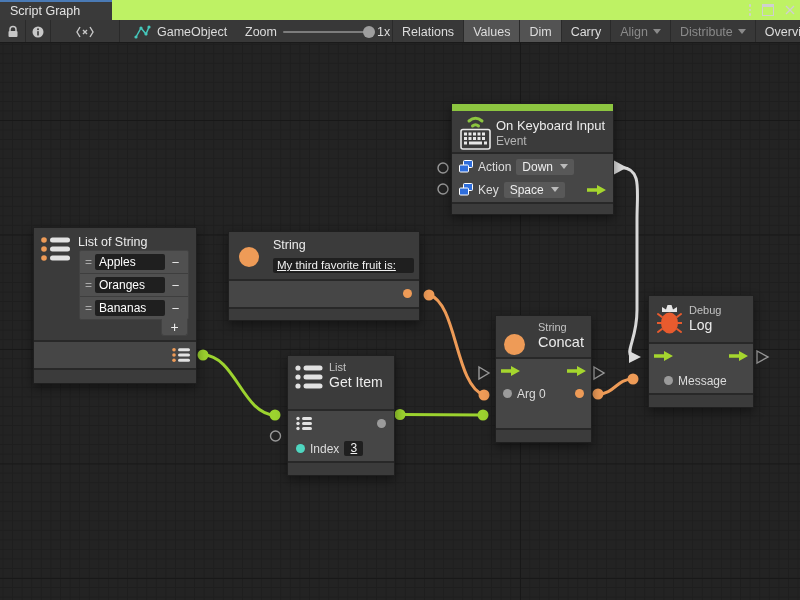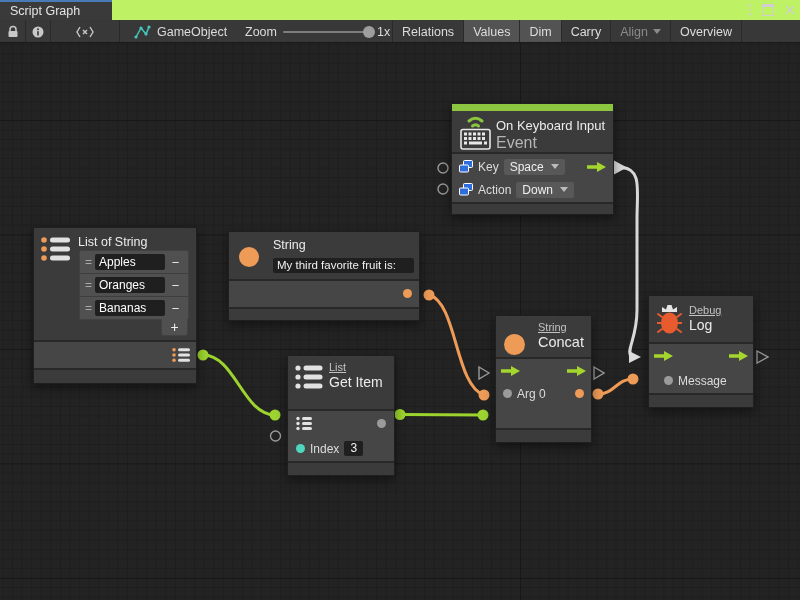--- a/index.html
+++ b/index.html
@@ -43,30 +43,30 @@
     background-position:60px 77px,60px 77px,60px 77px,60px 77px;}
   #wires{position:absolute;left:0;top:0;width:800px;height:557px;}
   
   .node{position:absolute;background:#282828;border:1px solid #1f1f1f;
         box-shadow:0 4px 10px rgba(0,0,0,.45);display:flex;flex-direction:column;}
   .hdr{background:#3b3b3b;position:relative;}
   .bdy{background:#464646;position:relative;}
   .strip{background:#3b3b3b;}
   .gap{height:2px;}
   .ntitle{position:absolute;font-size:13px;color:#ececec;white-space:nowrap;}
-  .ncat{position:absolute;font-size:11px;color:#c2c2c2;white-space:nowrap;text-decoration:underline;}
-  .nsub{position:absolute;font-size:16px;color:#b5b5b5;white-space:nowrap;}
+  .ncat{position:absolute;font-size:11px;color:#c2c2c2;white-space:nowrap;}
+  .nsub{position:absolute;font-size:12px;color:#b5b5b5;white-space:nowrap;}
   .prow{display:flex;align-items:center;gap:5px;padding:0 7px;height:23px;font-size:12px;color:#dcdcdc;}
   .spacer{flex:1;}
   .dd{display:inline-flex;align-items:center;gap:7px;background:#585858;border-radius:2px;
       padding:1px 6px;font-size:12px;color:#eee;}
   .dot{width:9px;height:9px;border-radius:50%;flex:0 0 auto;}
   .dot.gray{background:#9b9b9b;} .dot.teal{background:#4fd6c0;} .dot.orange{background:#ee9b57;}
   .field{background:#1f1f1f;border-radius:2px;color:#f0f0f0;font-size:11.5px;
-         line-height:15px;height:15px;padding:0 4px;white-space:nowrap;overflow:hidden;}
+         line-height:15px;height:15px;padding:0 4px;white-space:nowrap;overflow:hidden;text-decoration:underline;}
   .circle-icon{border-radius:50%;background:#ee9b57;position:absolute;}
   
   .listbox{position:absolute;left:45px;top:22px;width:110px;background:#505050;
            border:1px solid #424242;border-radius:2px;box-sizing:border-box;}
   .lrow{display:flex;align-items:center;height:22px;padding:0 2px;border-bottom:1px solid #3e3e3e;}
   .lrow:last-child{border-bottom:none;}
   .lhandle{width:13px;text-align:center;color:#aaa;font-size:12px;}
   .lfield{flex:1;background:#1f1f1f;border-radius:2px;color:#fff;font-size:12px;height:16px;
           line-height:16px;padding:0 4px;overflow:hidden;}
   .lminus{width:21px;text-align:center;color:#eee;font-size:13px;}
@@ -146,20 +146,24 @@
           <span>Values</span>
         </div>
       <div class="tbtn active">
           <span>Dim</span>
         </div>
       <div class="tbtn">
           <span>Carry</span>
         </div>
       <div class="tbtn disabled">
           <span>Align</span>
+          <span class="caret dim"></span>
+        </div>
+      <div class="tbtn disabled">
+          <span>Distribute</span>
           <span class="caret dim"></span>
         </div>
       <div class="tbtn">
           <span>Overview</span>
         </div>
 
     </div>
   </div>
 
   <div id="canvas">
@@ -218,40 +222,40 @@
         <span class="ntitle" style="left:44px;top:7px">On Keyboard Input</span>
         <span class="nsub" style="left:44px;top:23px">Event</span>
       </div>
       <div class="gap"></div>
       <div class="bdy" style="height:47px;padding-top:1px">
         <div class="prow">
           <svg width="14" height="13">
             <rect x="4.5" y="0.5" width="9" height="7" rx="1" fill="#2e6ddb" stroke="#fff"></rect>
             <rect x="0.5" y="5" width="9" height="7" rx="1" fill="#2e6ddb" stroke="#fff"></rect>
           </svg>
+          <span>Action</span>
+          <span class="dd">
+            <span>Down</span>
+            <span class="caret"></span>
+          </span>
+        </div>
+        <div class="prow">
+          <svg width="14" height="13">
+            <rect x="4.5" y="0.5" width="9" height="7" rx="1" fill="#2e6ddb" stroke="#fff"></rect>
+            <rect x="0.5" y="5" width="9" height="7" rx="1" fill="#2e6ddb" stroke="#fff"></rect>
+          </svg>
           <span>Key</span>
           <span class="dd">
             <span>Space</span>
             <span class="caret"></span>
           </span>
           <span class="spacer"></span>
           <svg width="19" height="10">
             <path d="M0 3.2 H10 V0 L19 5 L10 10 V6.8 H0 Z" fill="#a5d62e"></path>
           </svg>
-        </div>
-        <div class="prow">
-          <svg width="14" height="13">
-            <rect x="4.5" y="0.5" width="9" height="7" rx="1" fill="#2e6ddb" stroke="#fff"></rect>
-            <rect x="0.5" y="5" width="9" height="7" rx="1" fill="#2e6ddb" stroke="#fff"></rect>
-          </svg>
-          <span>Action</span>
-          <span class="dd">
-            <span>Down</span>
-            <span class="caret"></span>
-          </span>
         </div>
       </div>
       <div class="gap"></div>
       <div class="strip" style="height:10px"></div>
     </div>
 
     <div class="node" style="left:33px;top:184px;width:162px">
       <div class="hdr" style="height:112px">
         <svg width="30" height="26" style="position:absolute;left:7px;top:8px">
           <g fill="#ee9b57">

